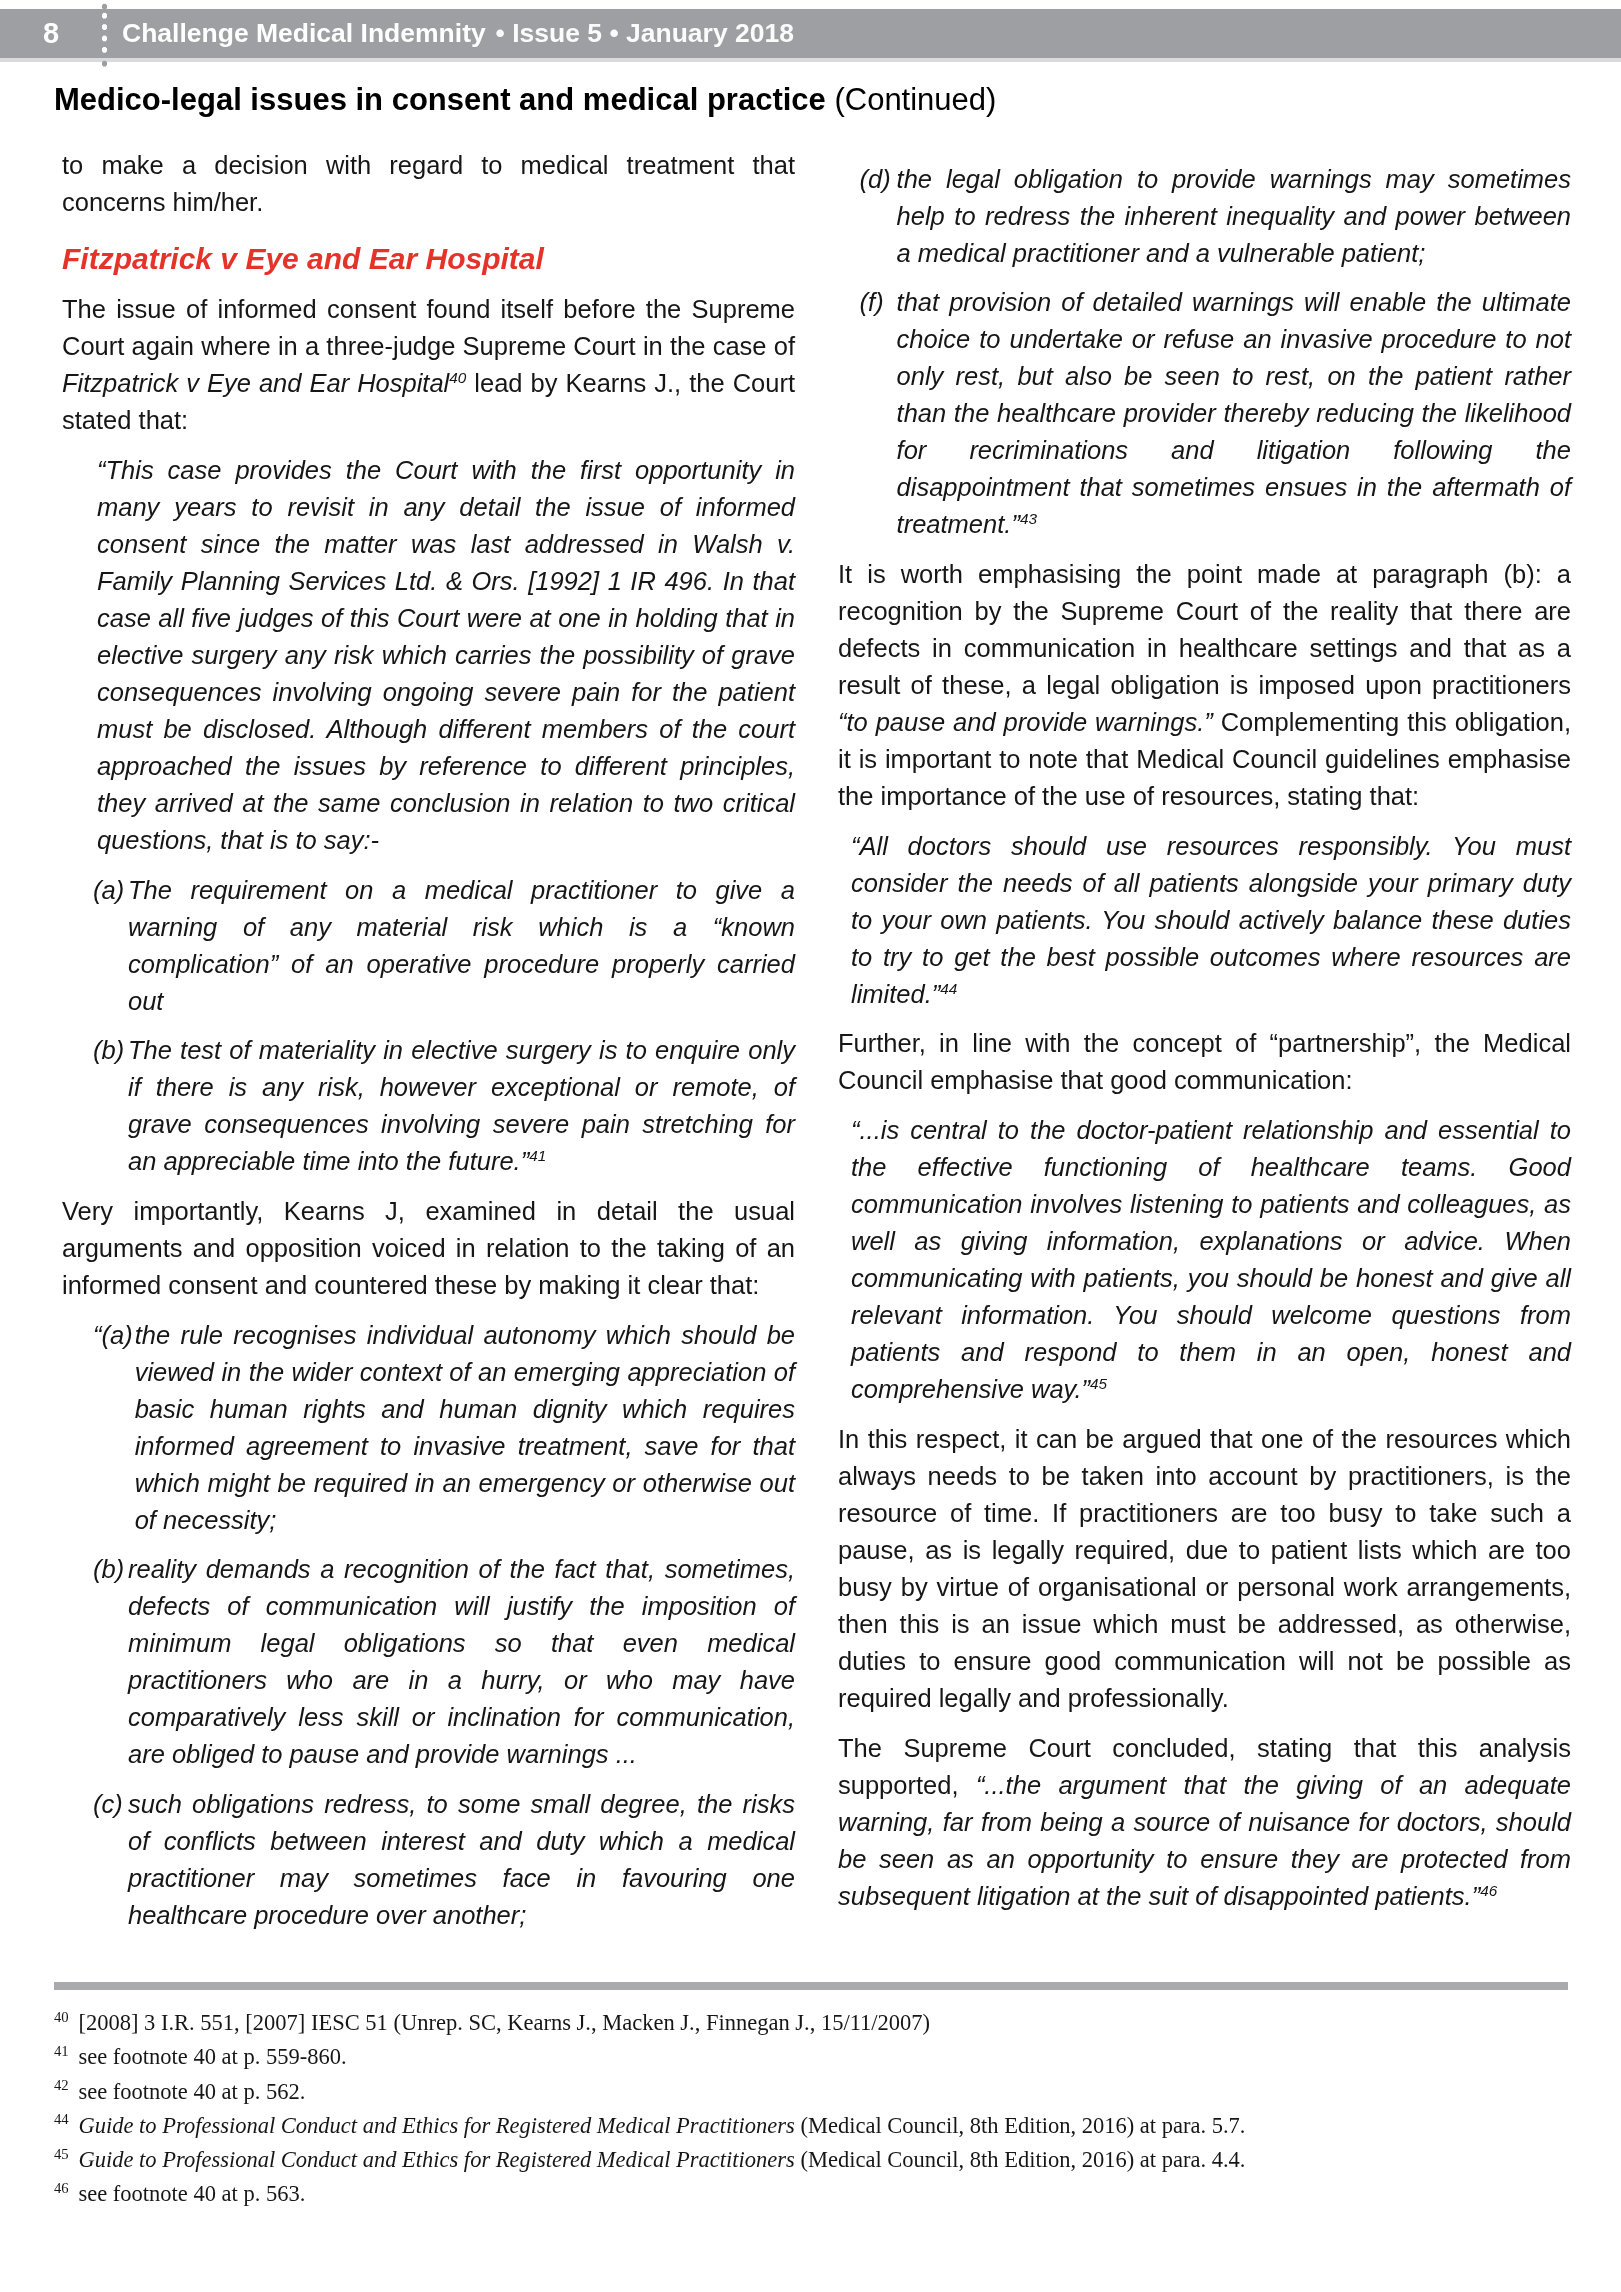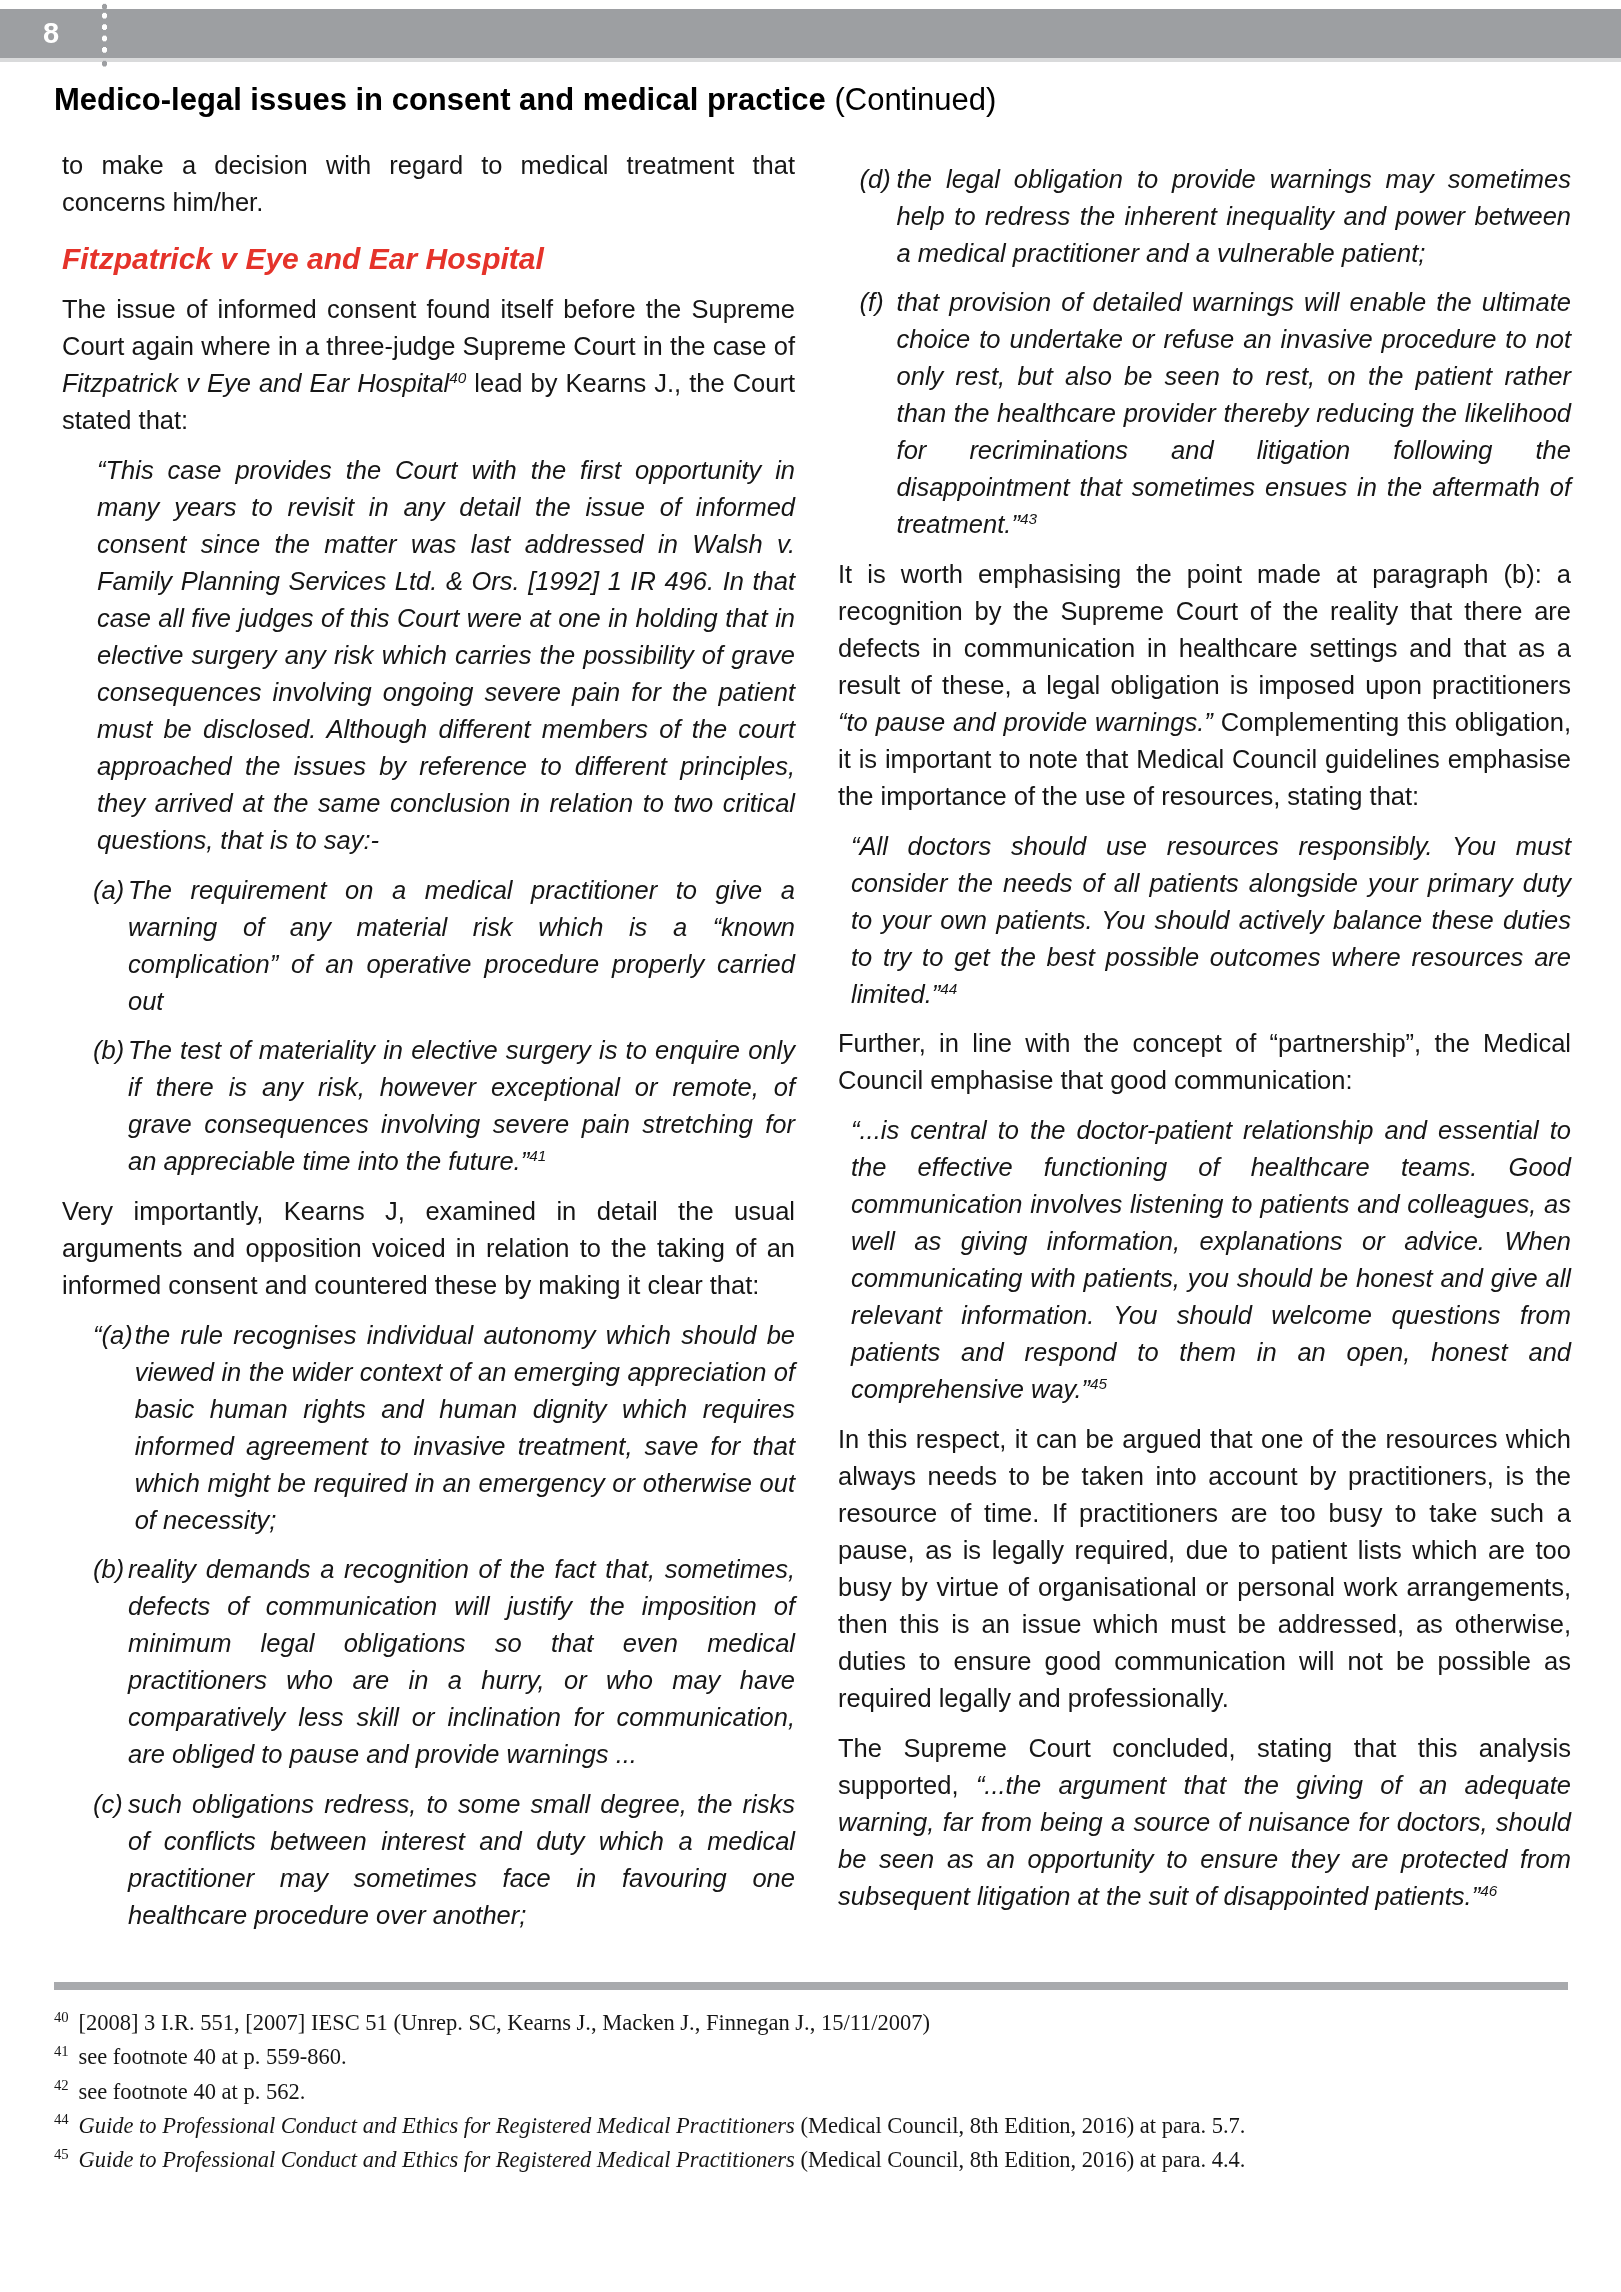--- a/index.html
+++ b/index.html
@@ -129,20 +129,24 @@
 </head>
 <body>
 
 <div class="page">
 
   <div class="header-bar"></div>
   <div class="header-bar-shadow"></div>
   <div class="dot-strip gray"></div>
   <div class="dot-strip white"></div>
   <div class="page-number">8</div>
+  <div class="header-title">
+    <span class="t-main">Challenge Medical Indemnity</span>
+    <span class="t-meta">• Issue 5 • January 2018</span>
+  </div>
 
   <div class="section-heading">
     <span class="sh-bold">Medico-legal issues in consent and medical practice</span><span class="sh-normal"> (Continued)</span>
   </div>
 
   <div class="col col-left">
     <p class="para"><span>to make a decision with regard to medical treatment that concerns him/her.</span></p>
 
     <h2 class="case-heading">Fitzpatrick v Eye and Ear Hospital</h2>
 
@@ -208,16 +212,19 @@
     </div>
     <div class="footnote">
       <span class="fn-num">42</span><span class="fn-text"><span>see footnote 40 at p. 562.</span></span>
     </div>
     <div class="footnote">
       <span class="fn-num">44</span><span class="fn-text"><span class="rs-i">Guide to Professional Conduct and Ethics for Registered Medical Practitioners</span><span> (Medical Council, 8th Edition, 2016) at para. 5.7.</span></span>
     </div>
     <div class="footnote">
       <span class="fn-num">45</span><span class="fn-text"><span class="rs-i">Guide to Professional Conduct and Ethics for Registered Medical Practitioners</span><span> (Medical Council, 8th Edition, 2016) at para. 4.4.</span></span>
     </div>
+    <div class="footnote">
+      <span class="fn-num">46</span><span class="fn-text"><span>see footnote 40 at p. 563.</span></span>
+    </div>
   </div>
 
 </div>
 
 
 </body></html>

